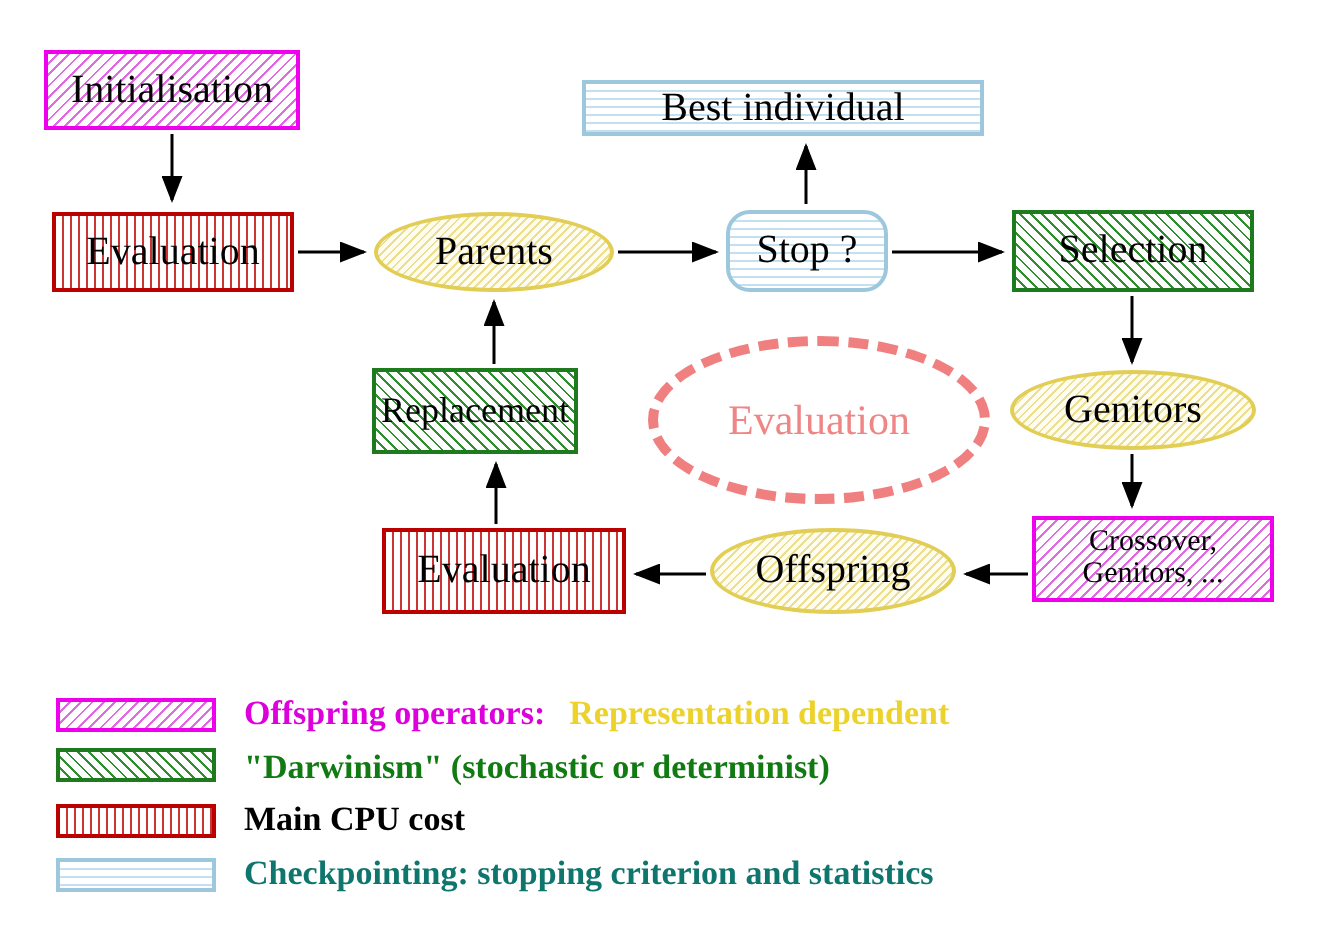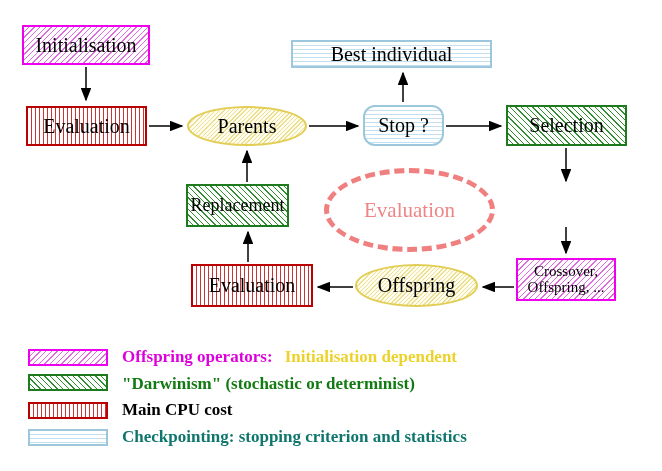--- a/index.html
+++ b/index.html
@@ -67,24 +67,27 @@
   </div>
 
   <div class="node p-green" style="left:186px;top:184px;width:103px;height:43px;font-size:18px;">
     <span>Replacement</span>
   </div>
 
   <div class="dashed-ellipse" style="left:324px;top:168px;width:171px;height:84px;">
     <span>Evaluation</span>
   </div>
 
+  <div class="node ellipse p-yellow" style="left:505px;top:185px;width:123px;height:40px;">
+    <span>Genitors</span>
+  </div>
 
-  <div class="node p-magenta two-line" style="left:516px;top:258px;width:100px;height:43px;">
+  <div class="node p-magenta two-line" style="left:516px;top:258px;width:121px;height:43px;">
     <span>Crossover,</span>
-    <span>Offspring, ...</span>
+    <span>Genitors, ...</span>
   </div>
 
   <div class="node p-red" style="left:191px;top:264px;width:122px;height:43px;">
     <span>Evaluation</span>
   </div>
 
   <div class="node ellipse p-yellow" style="left:355px;top:264px;width:123px;height:43px;">
     <span>Offspring</span>
   </div>
 
@@ -104,21 +107,21 @@
     <line x1="514" y1="287" x2="483" y2="287" marker-end="url(#arr)"></line>
     <line x1="353" y1="287" x2="318" y2="287" marker-end="url(#arr)"></line>
     <line x1="248" y1="262" x2="248" y2="232" marker-end="url(#arr)"></line>
     <line x1="247" y1="182" x2="247" y2="151" marker-end="url(#arr)"></line>
   </svg>
 
   <div class="legend">
     <div class="legend-row" style="top:7px;">
       <span class="swatch p-magenta"></span>
       <span class="legend-text">
-        <span class="t-magenta">Offspring operators:</span><span class="t-gold">Initialisation dependent</span>
+        <span class="t-magenta">Offspring operators:</span><span class="t-gold">Representation dependent</span>
       </span>
     </div>
     <div class="legend-row" style="top:34px;">
       <span class="swatch p-green" style="top:0;"></span>
       <span class="legend-text t-green">"Darwinism" (stochastic or determinist)</span>
     </div>
     <div class="legend-row" style="top:60px;">
       <span class="swatch p-red"></span>
       <span class="legend-text t-red">Main CPU cost</span>
     </div>

